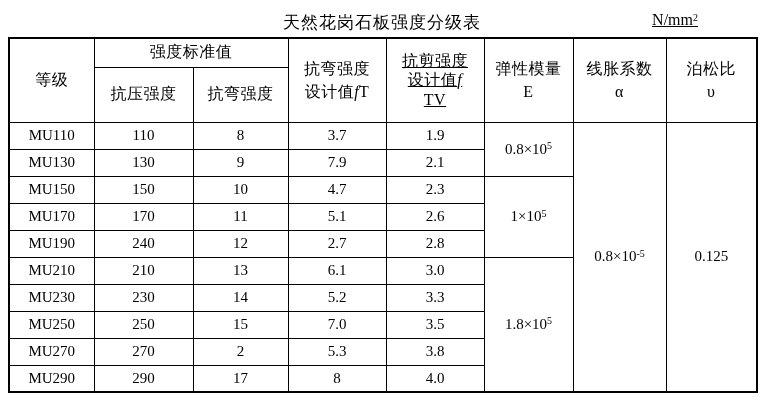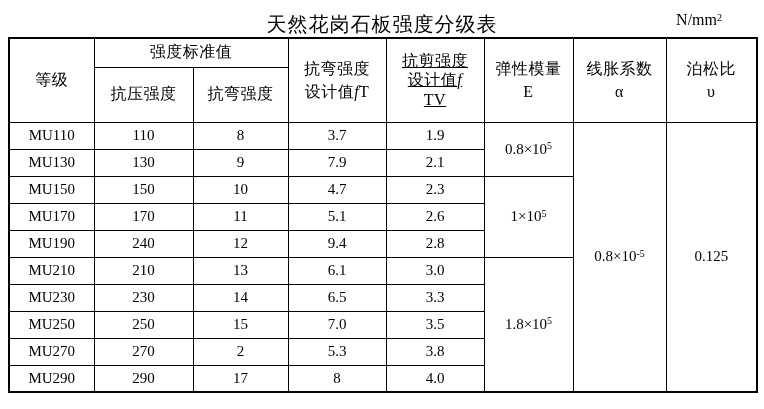--- a/index.html
+++ b/index.html
@@ -11,27 +11,28 @@
     background: #ffffff;
     color: #000000;
     font-family: "Liberation Serif", "DejaVu Serif", serif;
     overflow: hidden;
   }
   .title-bar { position: relative; height: 37px; }
   .doc-title {
     position: absolute;
     left: 0; right: 0; top: 11px;
     text-align: center;
-    font-size: 20px;
+    font-size: 17px;
     letter-spacing: 1px;
   }
   .unit-label {
     position: absolute;
-    right: 42px; top: 11px;
+    right: 66px; top: 11px;
     font-size: 16px;
+    text-decoration: underline;
   }
   table.grading {
     border-collapse: collapse;
     table-layout: fixed;
     margin-left: 8px;
     width: 748px;
     border: 2px solid #000000;
   }
   table.grading th, table.grading td {
     border: 1px solid #000000;
@@ -137,36 +138,36 @@
         <td>MU170</td>
         <td>170</td>
         <td>11</td>
         <td>5.1</td>
         <td>2.6</td>
       </tr>
       <tr class="body-row">
         <td>MU190</td>
         <td>240</td>
         <td>12</td>
-        <td>9.4</td>
+        <td>2.7</td>
         <td>2.8</td>
       </tr>
       <tr class="body-row">
         <td>MU210</td>
         <td>210</td>
         <td>13</td>
         <td>6.1</td>
         <td>3.0</td>
         <td rowspan="5"><span>1.8×10</span><span class="sup">5</span></td>
       </tr>
       <tr class="body-row">
         <td>MU230</td>
         <td>230</td>
         <td>14</td>
-        <td>6.5</td>
+        <td>5.2</td>
         <td>3.3</td>
       </tr>
       <tr class="body-row">
         <td>MU250</td>
         <td>250</td>
         <td>15</td>
         <td>7.0</td>
         <td>3.5</td>
       </tr>
       <tr class="body-row">

